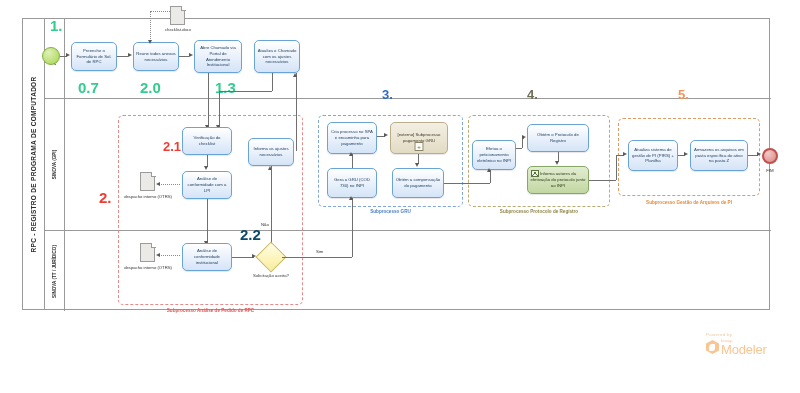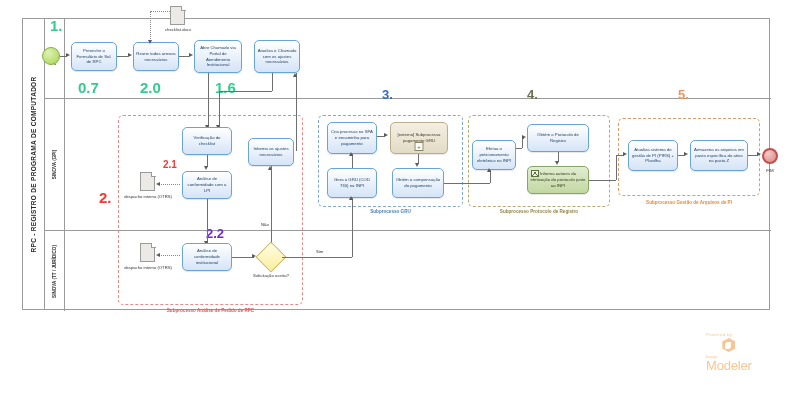--- a/index.html
+++ b/index.html
@@ -118,21 +118,21 @@
   .group.olive{border:1px dashed #b6ac72;}
   .group.orange{border:1px dashed #dd9c63;}
   .group-label{position:absolute;text-align:center;font-size:4.6px;font-weight:bold;line-height:1.3;}
 
   
   .anno{position:absolute;font-weight:bold;line-height:1;}
 
   
   .wm{position:absolute;text-align:left;}
   .wm .pb{font-size:4.4px;color:#f3c79c;letter-spacing:.3px;}
-  .wm .brandrow{display:flex;align-items:center;gap:2px;margin-top:1px;flex-direction:column;}
+  .wm .brandrow{display:flex;align-items:center;gap:2px;margin-top:1px;}
   .wm .biz{font-size:4.4px;color:#f6c79a;}
   .wm .mod{font-size:13px;color:#f8c593;line-height:1;letter-spacing:-.2px;}
   .wm .hex{
     width:13px;height:14px;background:#f8c593;
     clip-path:polygon(50% 0%,100% 25%,100% 75%,50% 100%,0% 75%,0% 25%);
     position:relative;
   }
   .wm .hex:after{
     content:"";position:absolute;left:3px;top:3.5px;width:6px;height:7px;
     background:#ffffff;border-radius:50% 10% 50% 10%;
@@ -175,25 +175,25 @@
 
   <div class="group olive" style="left:468px;top:115px;width:142px;height:92px;"></div>
   <div class="group-label" style="left:468px;top:209px;width:142px;color:#8f8548;">Subprocesso Protocolo de Registro</div>
 
   <div class="group orange" style="left:618px;top:118px;width:142px;height:78px;"></div>
   <div class="group-label" style="left:615px;top:200px;width:148px;color:#e28c3f;">Subprocesso Gestão de Arquivos de PI</div>
 
   <div class="anno" style="left:50px;top:18px;font-size:15px;color:#33cc8f;">1.</div>
   <div class="anno" style="left:78px;top:80px;font-size:15px;color:#33cc8f;">0.7</div>
   <div class="anno" style="left:140px;top:80px;font-size:15px;color:#33cc8f;">2.0</div>
-  <div class="anno" style="left:215px;top:80px;font-size:15px;color:#33cc8f;">1.6</div>
+  <div class="anno" style="left:215px;top:80px;font-size:15px;color:#33cc8f;">1.3</div>
 
   <div class="anno" style="left:99px;top:190px;font-size:15px;color:#ee3b33;">2.</div>
-  <div class="anno" style="left:163px;top:160px;font-size:10px;color:#ee3b33;">2.1</div>
-  <div class="anno" style="left:206px;top:227px;font-size:13px;color:#6d28d9;">2.2</div>
+  <div class="anno" style="left:163px;top:140px;font-size:13px;color:#ee3b33;">2.1</div>
+  <div class="anno" style="left:240px;top:227px;font-size:15px;color:#0c4a6e;">2.2</div>
 
   <div class="anno" style="left:382px;top:88px;font-size:13px;color:#2d6cc0;">3.</div>
   <div class="anno" style="left:527px;top:88px;font-size:13px;color:#6f6f56;">4.</div>
   <div class="anno" style="left:678px;top:88px;font-size:13px;color:#f4945a;">5.</div>
 
   <div class="event start" style="left:42px;top:47px;width:18px;height:18px;"></div>
 
   <div class="task" style="left:71px;top:42px;width:46px;height:29px;">
     <span>Preenche o Formulário de Sol. de RPC</span>
   </div>

